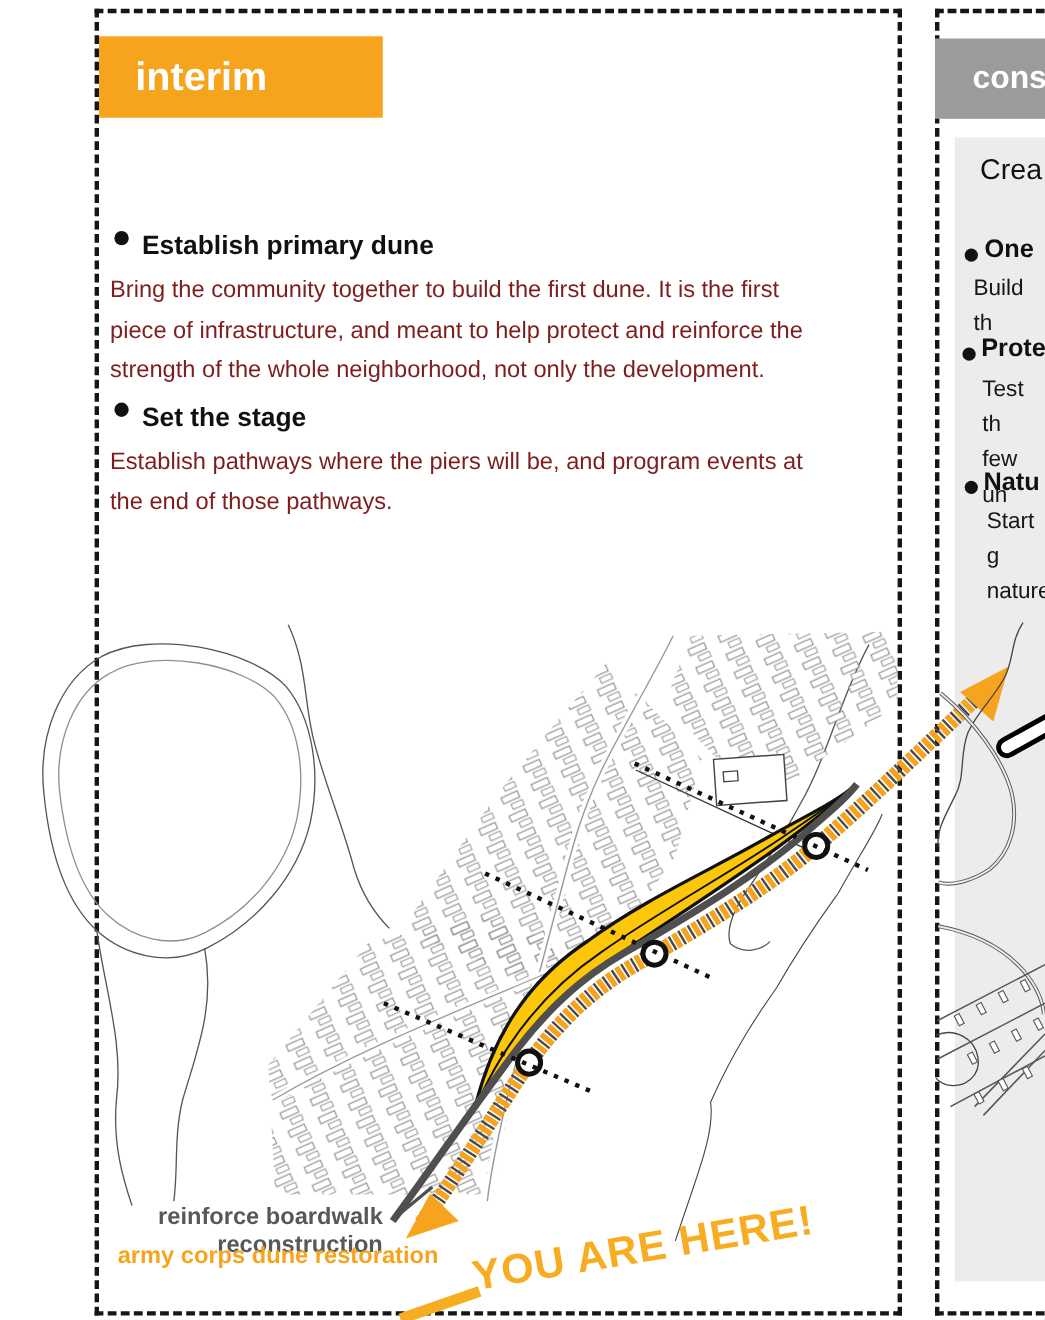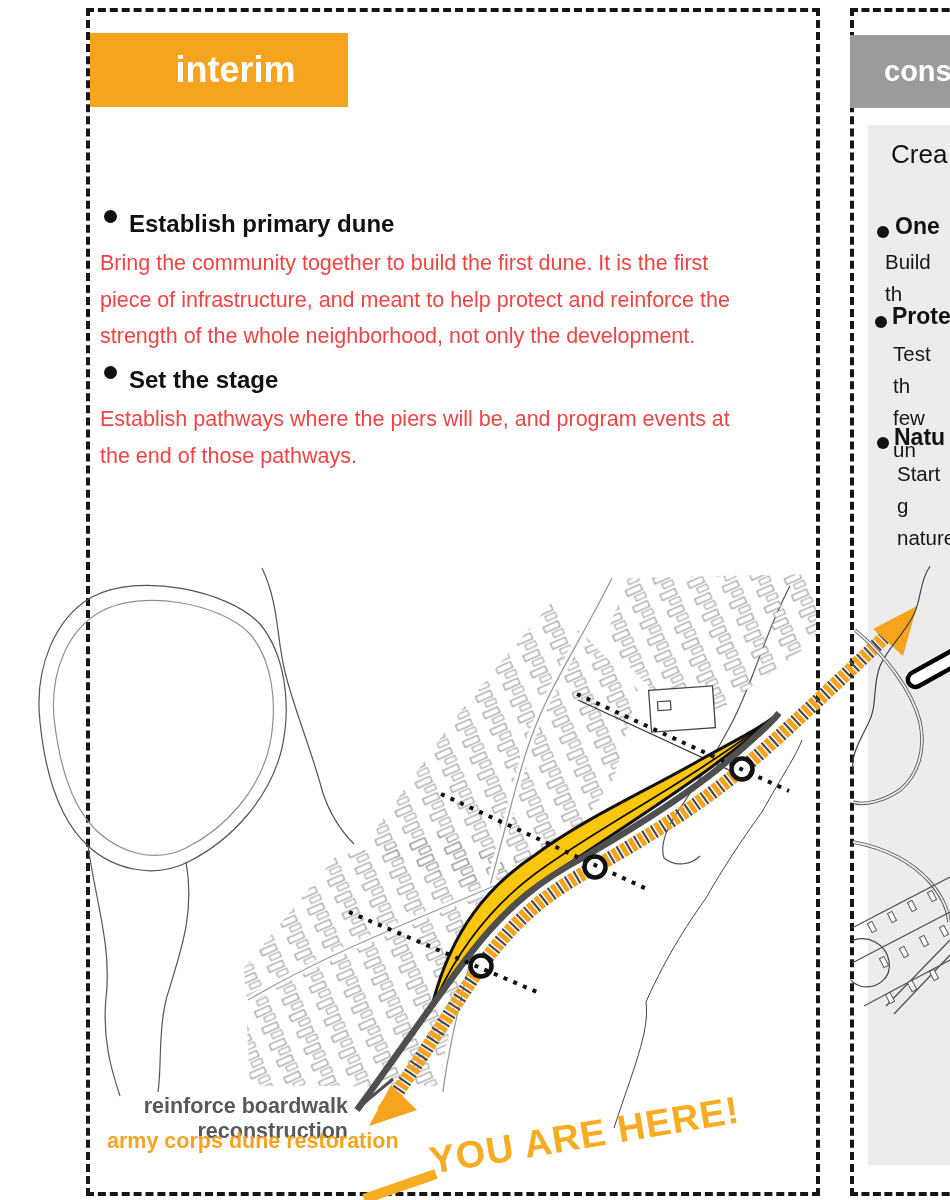--- a/index.html
+++ b/index.html
@@ -16,33 +16,32 @@
   }
   #panel-left{left:86px;top:8px;width:726px;height:1180px;}
   #panel-right{left:850px;top:8px;width:130px;height:1180px;border-right:none;}
   
   #interim-header{
     left:90px;top:33px;width:258px;height:74px;
     background:#F6A31D;color:#ffffff;
     font-size:36px;font-weight:700;line-height:74px;
     padding-left:33px;box-sizing:border-box;
     z-index:2;
-    text-align:center;
   }
   .bullet-block{left:100px;width:700px;z-index:2;}
   .bullet-heading{
     font-size:24px;font-weight:700;color:#111;
     display:flex;align-items:flex-start;
   }
   .bullet-heading .dot{
     width:13px;height:13px;border-radius:50%;background:#111;
     margin:0 12px 0 4px;flex:0 0 auto;
   }
   .bullet-body{
-    font-size:21.5px;line-height:36.5px;color:#ef4444;
+    font-size:21.5px;line-height:36.5px;color:#7f1d1d;
     white-space:pre-line;margin-top:7px;
   }
   
   #label-boardwalk{
     left:18px;top:1094px;width:330px;text-align:right;
     font-size:21.5px;font-weight:700;color:#57585A;z-index:2;
   }
   #label-dune{
     left:107px;top:1129px;font-size:21.5px;font-weight:700;color:#F6A31D;z-index:2;
   }

